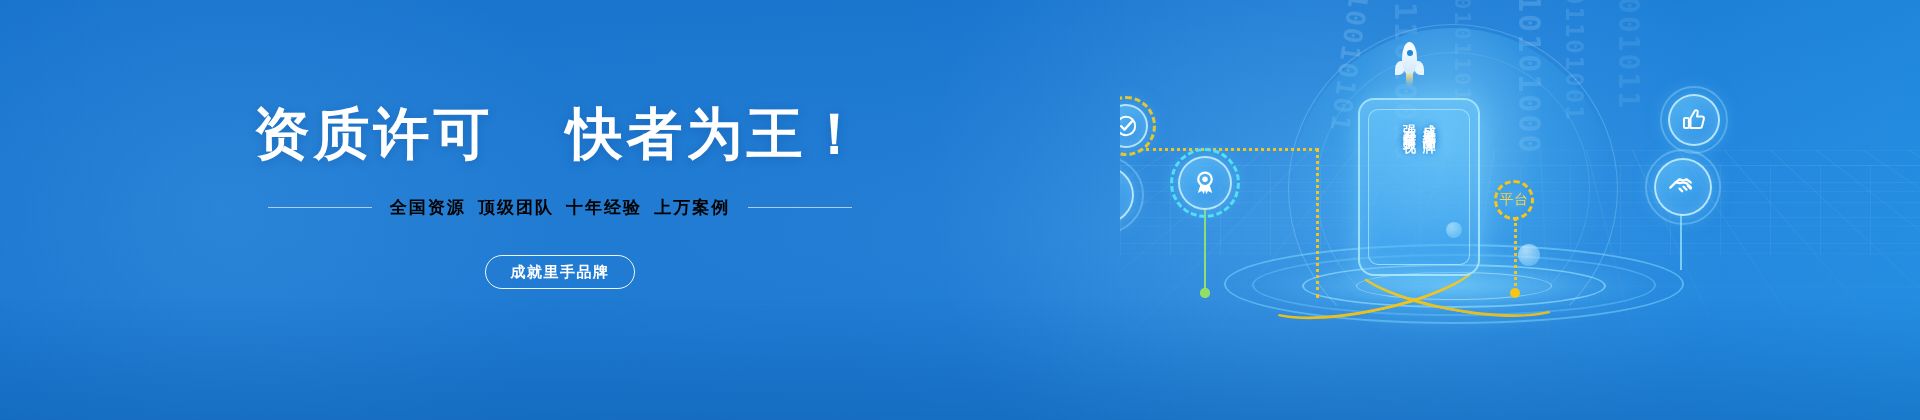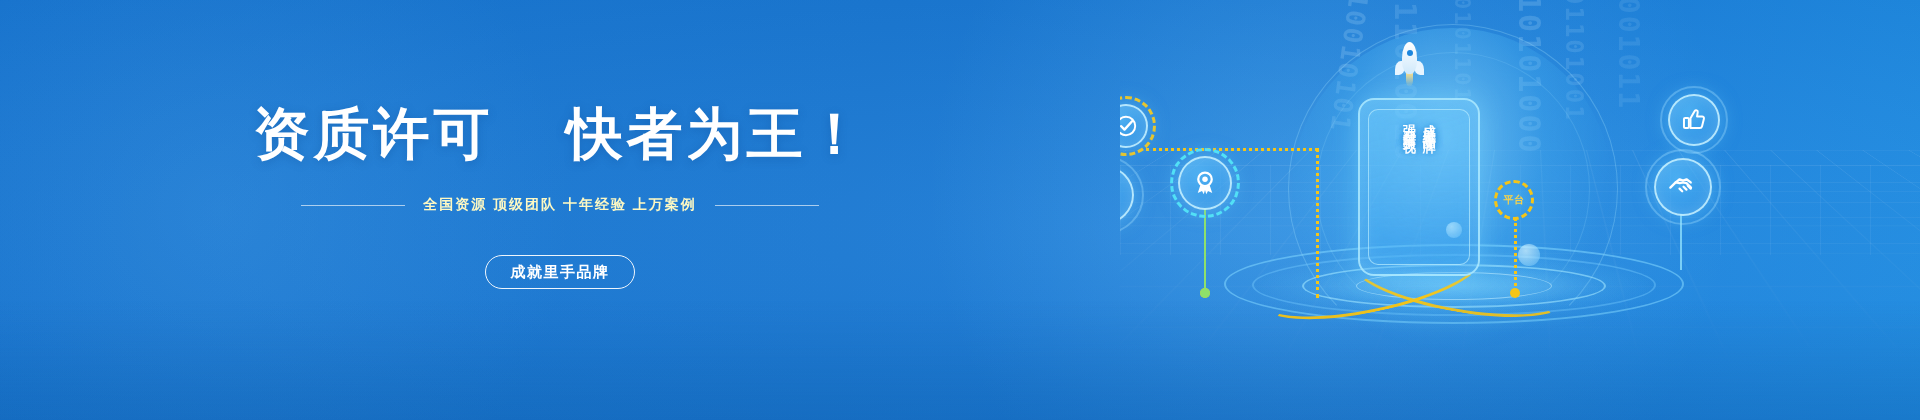--- a/index.html
+++ b/index.html
@@ -125,21 +125,21 @@
   .dash-award{left:50px;top:148px;width:70px;height:70px;}
   .bd-thumb{left:548px;top:94px;width:52px;height:52px;}
   .ring-thumb{left:540px;top:86px;width:68px;height:68px;}
   .bd-hand{left:534px;top:158px;width:58px;height:58px;}
   .ring-hand{left:525px;top:149px;width:76px;height:76px;}
 
   
   .token{position:absolute;left:374px;top:180px;width:40px;height:40px;border-radius:50%;
     border:3px dashed #f5c518;display:flex;align-items:center;justify-content:center;
     background:radial-gradient(circle,rgba(70,175,240,.55),rgba(35,135,225,.25));}
-  .token span{color:#f8d24a;font-size:10px;font-weight:700;letter-spacing:.5px;text-align:center;}
+  .token span{color:#f8d24a;font-size:14px;font-weight:400;letter-spacing:.5px;text-align:center;}
 
   
   .conn{position:absolute;}
   .conn.v-yellow{width:0;border-left:3px dotted #f5c518;}
   .conn.v-green{width:0;border-left:2px solid #8ee06a;}
   .conn.v-cyan{width:0;border-left:2px solid rgba(150,230,255,.75);}
   .conn.h-yellow{height:0;border-top:3px dotted #f5c518;}
   .dotnode{position:absolute;width:10px;height:10px;border-radius:50%;background:#f5c518;}
   .dotnode.gn{background:#8ee06a;}
   .sphere{position:absolute;border-radius:50%;background:radial-gradient(circle at 35% 30%,rgba(215,245,255,.95),rgba(120,205,255,.45));}
@@ -149,22 +149,22 @@
   .headline{
     position:absolute;left:0;right:0;top:103px;text-align:center;
     color:#ffffff;font-size:56px;font-weight:700;letter-spacing:4px;line-height:1.1;
     font-family:"DejaVu Sans","Liberation Sans",sans-serif;
     text-shadow:0 2px 10px rgba(10,70,140,.28);
     white-space:nowrap;
   }
   .headline .gap{display:inline-block;width:26px;}
   .subrow{position:absolute;left:0;right:0;top:196px;display:flex;align-items:center;justify-content:center;gap:18px;}
   .subline{width:104px;height:1px;background:rgba(255,255,255,.62);}
-  .subtitle{color:#fef9c3;font-size:14px;font-weight:700;letter-spacing:2px;white-space:nowrap;
-    font-family:Liberation Sans, sans-serif;}
+  .subtitle{color:#000000;font-size:17px;font-weight:700;letter-spacing:2px;white-space:nowrap;
+    font-family:Liberation Mono, monospace;}
   .cta-wrap{position:absolute;left:0;right:0;top:255px;display:flex;justify-content:center;}
   .cta{
     display:inline-flex;align-items:center;justify-content:center;
     min-width:150px;height:34px;padding:0 20px;border-radius:17px;
     border:1px solid rgba(255,255,255,.92);color:#ffffff;background:transparent;
     font-size:15px;font-weight:700;letter-spacing:1.5px;white-space:nowrap;cursor:pointer;
     font-family:"DejaVu Sans","Liberation Sans",sans-serif;
   }
 </style>
 </head>

